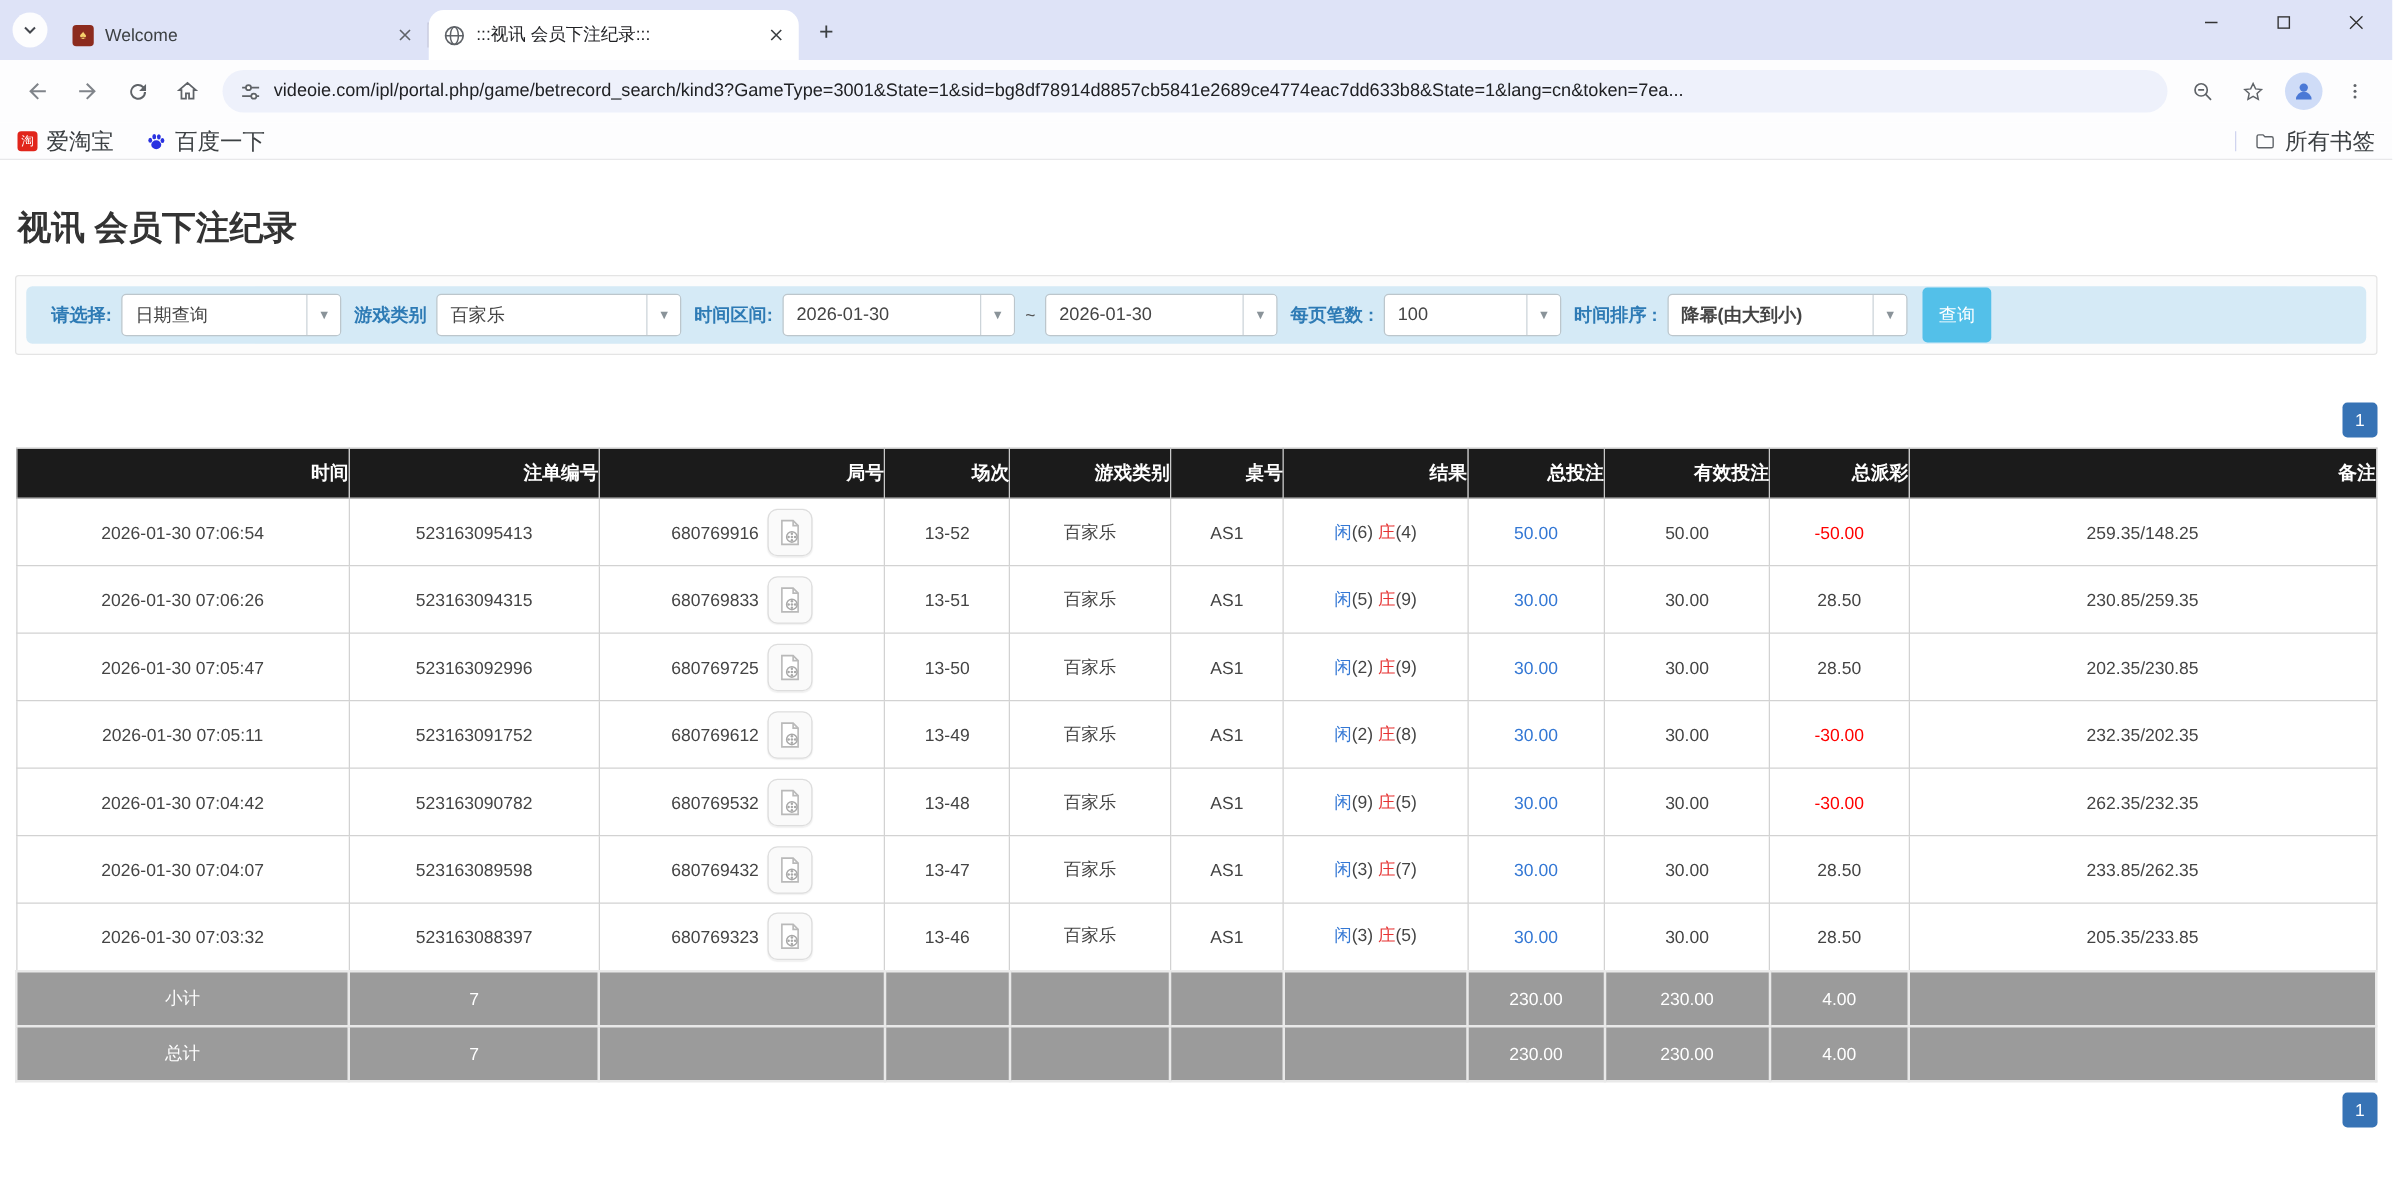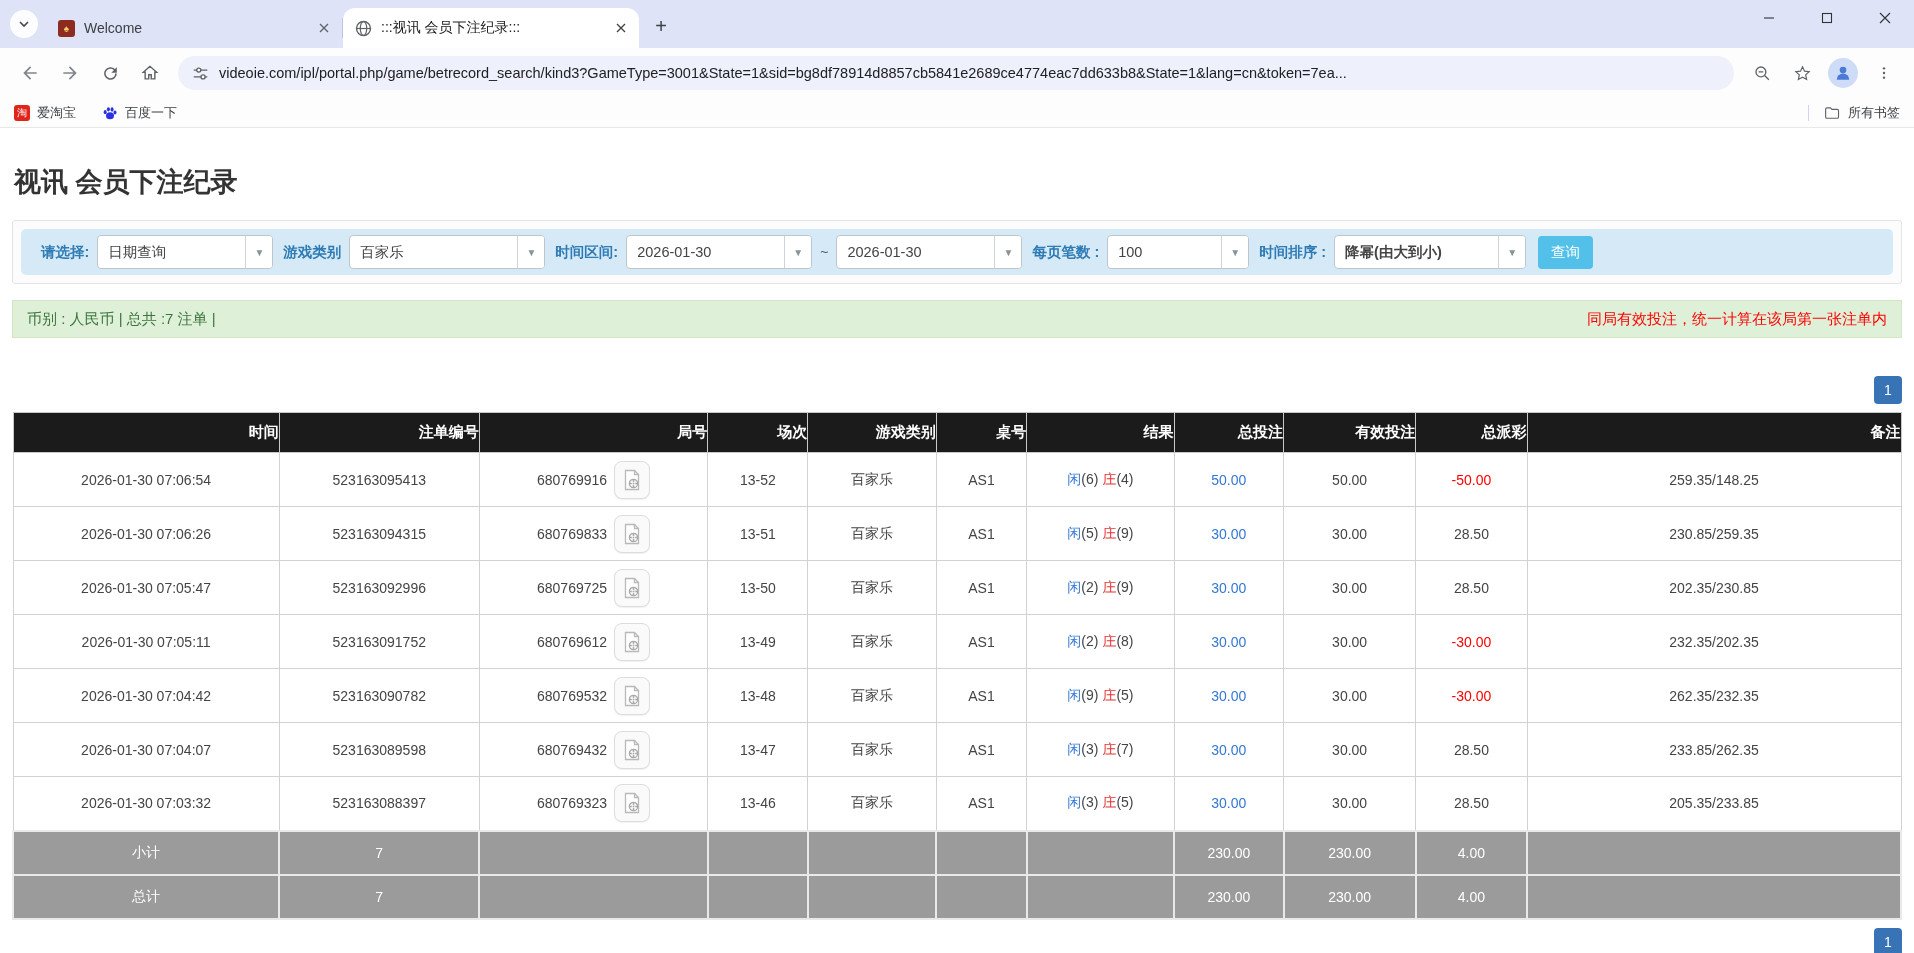--- a/index.html
+++ b/index.html
@@ -30,42 +30,42 @@
     display:flex; align-items:center; justify-content:center; margin:0 3px; cursor:pointer; }
   .omnibox { flex:1; height:34px; background:#eef1fb; border-radius:17px; display:flex; align-items:center;
     padding:0 14px; margin:0 8px; min-width:0; }
   .omnibox .url-text { font-size:14.5px; color:#202124; white-space:nowrap; overflow:hidden; flex:1; margin-left:10px; }
   .toolbar-right { display:flex; align-items:center; }
   .avatar { width:30px; height:30px; border-radius:50%; background:#cfdcf7; display:flex; align-items:center; justify-content:center; margin:0 6px; cursor:pointer; }
 
   .bookmarks-bar { height:30px; background:#fdfdfe; display:flex; align-items:center; padding:0 14px; border-bottom:1px solid #e8e8ea; }
   .bookmark { display:flex; align-items:center; margin-right:26px; cursor:pointer; }
   .bookmark .bm-ico { width:16px; height:16px; margin-right:7px; display:flex; align-items:center; justify-content:center; }
-  .bookmark .bm-label, .all-bookmarks .bm-label { font-size:13px; color:#3c4043; white-space:nowrap; }
+  .bookmark .bm-label, .all-bookmarks .bm-label { font-size:18px; color:#3c4043; white-space:nowrap; }
   .bm-taobao { background:#e1251b; border-radius:3px; color:#fff; font-size:10px; display:flex; align-items:center; justify-content:center; }
   .bookmarks-spacer { flex:1; }
   .bookmarks-divider { width:1px; height:16px; background:#d0d4ef; margin-right:14px; }
   .all-bookmarks { display:flex; align-items:center; cursor:pointer; }
   .all-bookmarks .bm-ico { width:18px; height:18px; margin-right:7px; }
 
   
   .content { padding:0 12px; }
   .page-title { font-size:27px; font-weight:700; color:#333; margin:36px 2px 20px 2px; }
 
   .filter-panel { border:1px solid #e4e4e4; background:#fcfcfc; padding:8px; border-radius:3px; }
   .filter-bar { background:#d5eaf6; border-radius:5px; height:46px; display:flex; align-items:center; padding:0 12px; }
   .f-label { color:#2e7bb5; font-weight:bold; font-size:14.5px; white-space:nowrap; margin:0 8px 0 10px; }
   .f-label:first-child { margin-left:8px; }
   .combo { display:flex; height:34px; background:#fff; border:1px solid #bcc6cc; border-radius:4px; overflow:hidden; cursor:pointer; }
   .combo .combo-text { display:flex; align-items:center; padding:0 10px; font-size:14.5px; color:#444; flex:1; white-space:nowrap; }
   .combo .combo-arrow { width:27px; border-left:1px solid #ccd4d9; display:flex; align-items:center; justify-content:center; color:#8a9399; font-size:10px; background:#fff; }
   .w-select { width:176px; } .w-game { width:196px; } .w-date { width:186px; } .w-size { width:142px;gap:28px; } .w-sort { width:192px;font-weight:bold; }
   .tilde { color:#555; font-size:14px; margin:0 8px; }
   .search-btn { margin-left:12px; background:#53c0e9; color:#fff; border:none; border-radius:4px;
-    height:33px; padding:0 13px; font-size:14.5px; cursor:pointer; }
+    height:44px; padding:0 13px; font-size:14.5px; cursor:pointer; }
 
   .summary-bar { margin-top:16px; background:#dff0d8; border:1px solid #d2e6c4; height:38px;
     display:flex; align-items:center; justify-content:space-between; padding:0 14px; }
   .summary-left { color:#3c763d; font-size:15px; }
   .summary-right { color:#f00; font-size:15px; }
 
   .pager { display:flex; justify-content:flex-end; }
   .pager.top { margin-top:38px; margin-bottom:8px; }
   .pager.bottom { margin-top:8px; }
   .page-badge { min-width:28px; height:28px; background:#3773b5; color:#fff; font-size:14px; border-radius:4px;
@@ -265,24 +265,20 @@
       <span class="f-label">时间排序 :</span>
       <span class="combo w-sort">
         <span class="combo-text">降幂(由大到小)</span>
         <span class="combo-arrow">▼</span>
       </span>
 
       <button class="search-btn">查询</button>
     </div>
   </div>
 
-  <div class="summary-bar">
-    <span class="summary-left">币别 : 人民币 | 总共 :7 注单 |</span>
-    <span class="summary-right">同局有效投注，统一计算在该局第一张注单内</span>
-  </div>
 
   <div class="pager top">
     <span class="page-badge">1</span>
   </div>
 
   <table class="records">
     <colgroup>
       <col style="width:14.1%">
         <col style="width:10.6%">
         <col style="width:12.1%">

